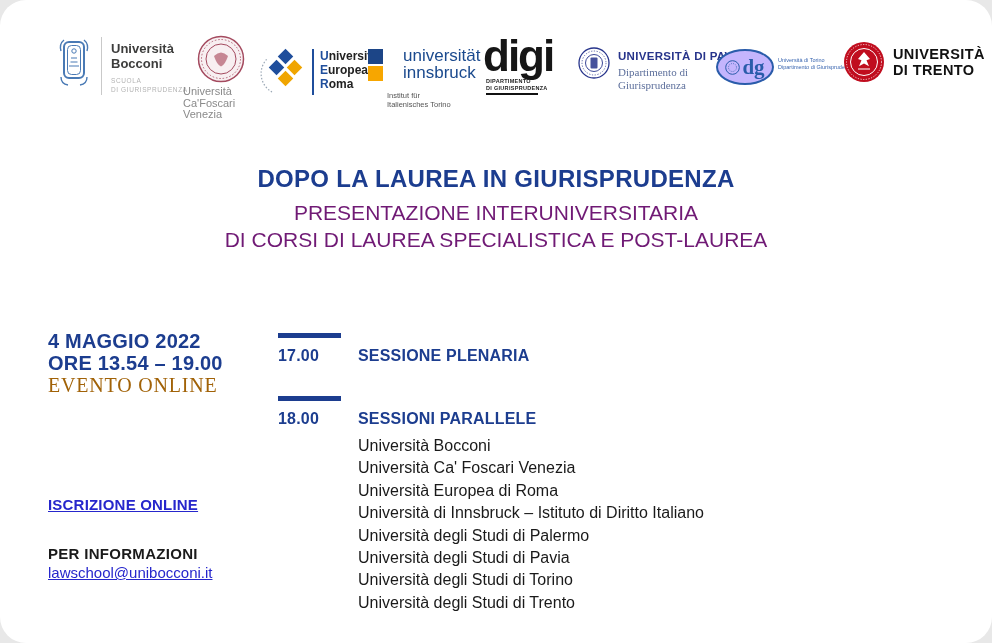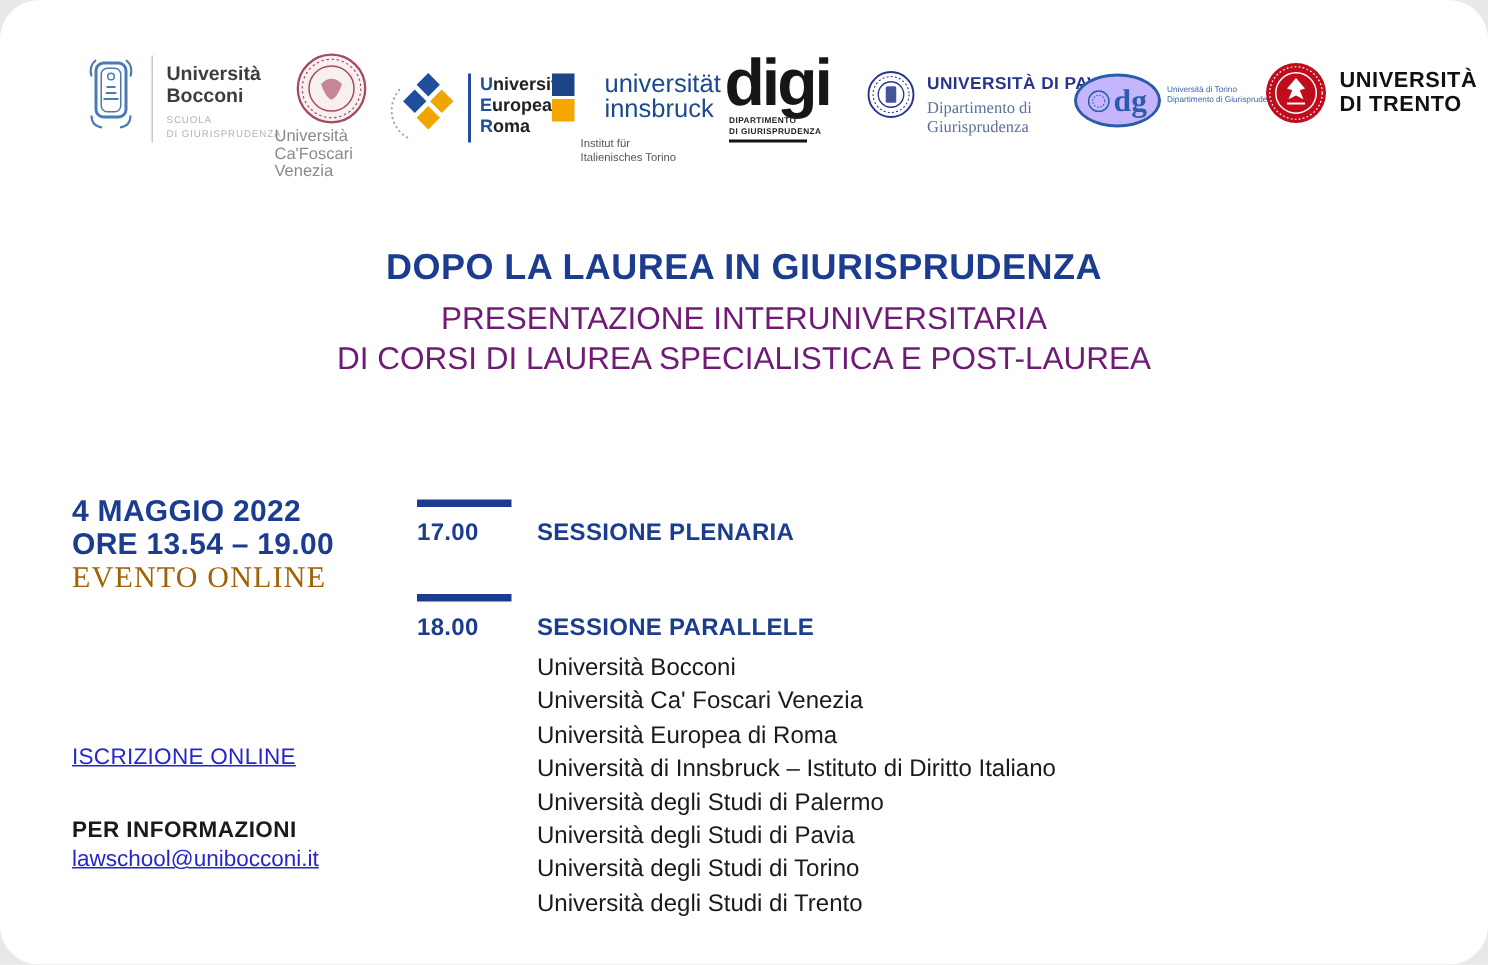--- a/index.html
+++ b/index.html
@@ -67,21 +67,21 @@
   .title-block { position:absolute; top:165px; left:0; width:100%; text-align:center; }
   .title-main { font-size:24px; font-weight:bold; color:#1c3d8f; letter-spacing:.3px; }
   .title-sub { font-size:21px; color:#701a75; line-height:27px; margin-top:6px; }
 
   
   .info-col { position:absolute; left:48px; top:330px; width:230px; }
   .info-date, .info-time { font-size:20px; font-weight:bold; color:#1c3d8f; line-height:22px; letter-spacing:.2px; }
   .info-mode { font-size:20px; color:#a16207; line-height:22px; letter-spacing:.8px;font-family:Liberation Serif, serif; }
   .info-reg { margin-top:100px; }
   .link { color:#2626cc; text-decoration:underline; cursor:pointer; }
-  .info-reg a { font-size:15px; font-weight:normal; letter-spacing:.2px; }
+  .info-reg a { font-size:15px; font-weight:bold; letter-spacing:.2px; }
   .info-contact { margin-top:31px; }
   .info-label { font-size:15px; font-weight:bold; color:#1a1a1a; letter-spacing:.3px;margin-top:16px; }
   .info-email { font-size:15px; margin-top:2px; }
 
   
   .session { position:absolute; left:278px; }
   .session-1 { top:333px; }
   .session-2 { top:396px; }
   .rule { width:63px; height:5px; background:#1c3d8f; margin-bottom:9px; }
   .session-row { display:flex; }
@@ -250,21 +250,21 @@
       <div class="session-row">
         <span class="stime">17.00</span>
         <span class="stitle">SESSIONE PLENARIA</span>
       </div>
     </div>
 
     <div class="session session-2">
       <div class="rule"></div>
       <div class="session-row">
         <span class="stime">18.00</span>
-        <span class="stitle">SESSIONE PARALLELE</span>
+        <span class="stitle">SESSIONI PARALLELE</span>
       </div>
       <div class="uni-list">
           <div class="uni-item">Università Bocconi</div>
           <div class="uni-item">Università Ca' Foscari Venezia</div>
           <div class="uni-item">Università Europea di Roma</div>
           <div class="uni-item">Università di Innsbruck – Istituto di Diritto Italiano</div>
           <div class="uni-item">Università degli Studi di Palermo</div>
           <div class="uni-item">Università degli Studi di Pavia</div>
           <div class="uni-item">Università degli Studi di Torino</div>
           <div class="uni-item">Università degli Studi di Trento</div>

